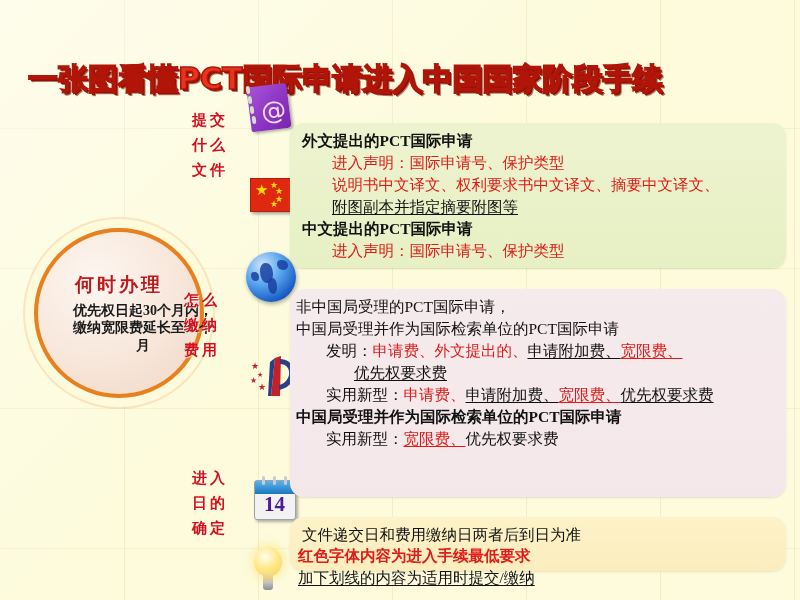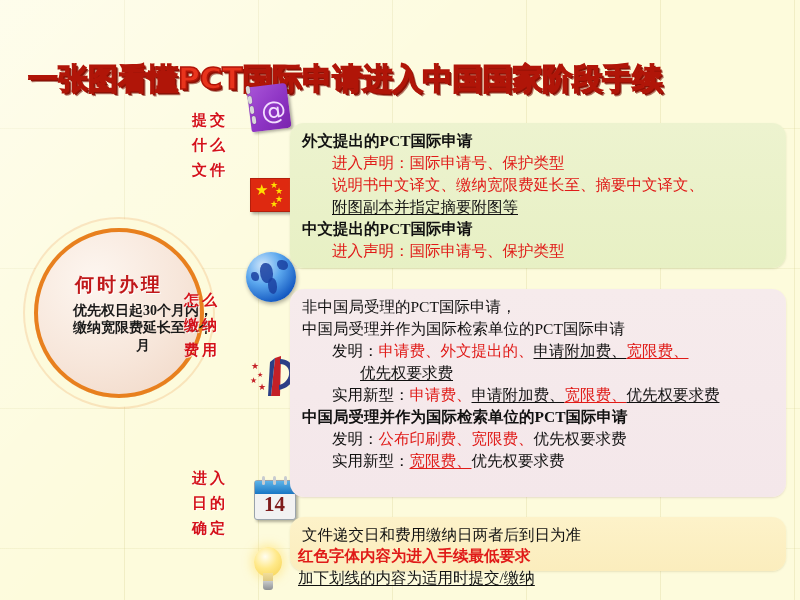--- a/index.html
+++ b/index.html
@@ -97,20 +97,21 @@
   }
   #panel-green {
     left: 290px; top: 82px; width: 496px; height: 145px;
     background: linear-gradient(180deg,#edf3cf 0%, #e7f0c4 100%);
     box-shadow: 0 1px 2px rgba(140,150,90,0.25);
   }
   #panel-pink {
     left: 290px; top: 248px; width: 496px; height: 208px;
     background: linear-gradient(180deg,#f6ebec 0%, #f4e7ea 100%);
     box-shadow: 0 1px 2px rgba(150,120,130,0.22);
+    padding-left: 6px;
   }
   #panel-yellow {
     left: 290px; top: 476px; width: 496px; height: 54px;
     background: linear-gradient(180deg,#fdf2c9 0%, #fbedbd 100%);
     box-shadow: 0 1px 2px rgba(160,145,80,0.22);
   }
 
   .hd { font-weight: bold; }
   .ind1 { padding-left: 30px; }
   .ind2 { padding-left: 58px; }
@@ -178,21 +179,21 @@
     position:absolute; left:2px; top:4px; width:42px; height:40px;
     background:#f2f2f2; border:1px solid #9aa3ab; border-radius:3px;
     box-shadow: 2px 2px 3px rgba(0,0,0,0.3);
   }
   #icon-cal .ch {
     position:absolute; left:3px; top:5px; width:40px; height:13px;
     background: linear-gradient(180deg,#5fb4e8,#1876c4);
   }
   #icon-cal .cn {
     position:absolute; left:0; top:16px; width:45px; text-align:center;
-    font-family:"Liberation Serif",serif; font-weight:bold; font-size:21px; color:#7f1d1d;
+    font-family:"Liberation Serif",serif; font-weight:bold; font-size:21px; color:#4c1d95;
   }
   #icon-cal .cr {
     position:absolute; top:0px; width:3px; height:9px; background:#c8ccd0; border-radius:2px;
   }
 
   
   #icon-bulb { left: 245px; top: 545px; width: 46px; height: 50px;}
   #icon-bulb .bulbtop {
     position:absolute; left:9px; top:2px; width:28px; height:30px; border-radius:50%;
     background: radial-gradient(circle at 40% 32%, #fffdf0 0%, #ffe98a 45%, #f5cf4c 100%);
@@ -291,43 +292,40 @@
   <div class="bulbtop"></div>
   <div class="bulbneck"></div>
   <div class="bulbbase"></div>
 </div>
 
 <div class="panel" id="panel-green">
   <div class="hd">
     <span>外文提出的</span><span>PCT国际申请</span>
   </div>
   <div class="ind1 red">进入声明：国际申请号、保护类型</div>
-  <div class="ind1 red">说明书中文译文、缴纳宽限费延长至、摘要中文译文、</div>
+  <div class="ind1 red">说明书中文译文、权利要求书中文译文、摘要中文译文、</div>
   <div class="ind1 u">附图副本并指定摘要附图等</div>
   <div class="hd">
     <span>中文提出的</span><span>PCT国际申请</span>
   </div>
   <div class="ind1 red">进入声明：国际申请号、保护类型</div>
 </div>
 
 <div class="panel" id="panel-pink">
   <div>非中国局受理的PCT国际申请，</div>
   <div>中国局受理并作为国际检索单位的PCT国际申请</div>
   <div class="ind1">
     <span>发明：</span><span class="red">申请费、外文提出的、</span><span class="u">申请附加费、</span><span class="red u">宽限费、</span>
   </div>
   <div class="ind2 u">优先权要求费</div>
   <div class="ind1">
     <span>实用新型：</span><span class="red">申请费、</span><span class="u">申请附加费、</span><span class="red u">宽限费、</span><span class="u">优先权要求费</span>
   </div>
   <div class="hd">中国局受理并作为国际检索单位的PCT国际申请</div>
   <div class="ind1">
-    <span>发明：</span><span class="red">公布印刷费、宽限费、</span><span>优先权要求费</span>
-  </div>
-  <div class="ind1">
     <span>实用新型：</span><span class="red u">宽限费、</span><span>优先权要求费</span>
   </div>
 </div>
 
 <div class="panel" id="panel-yellow">
   <div>文件递交日和费用缴纳日两者后到日为准</div>
 </div>
 
 <div id="legend">
   <div class="l1">红色字体内容为进入手续最低要求</div>

